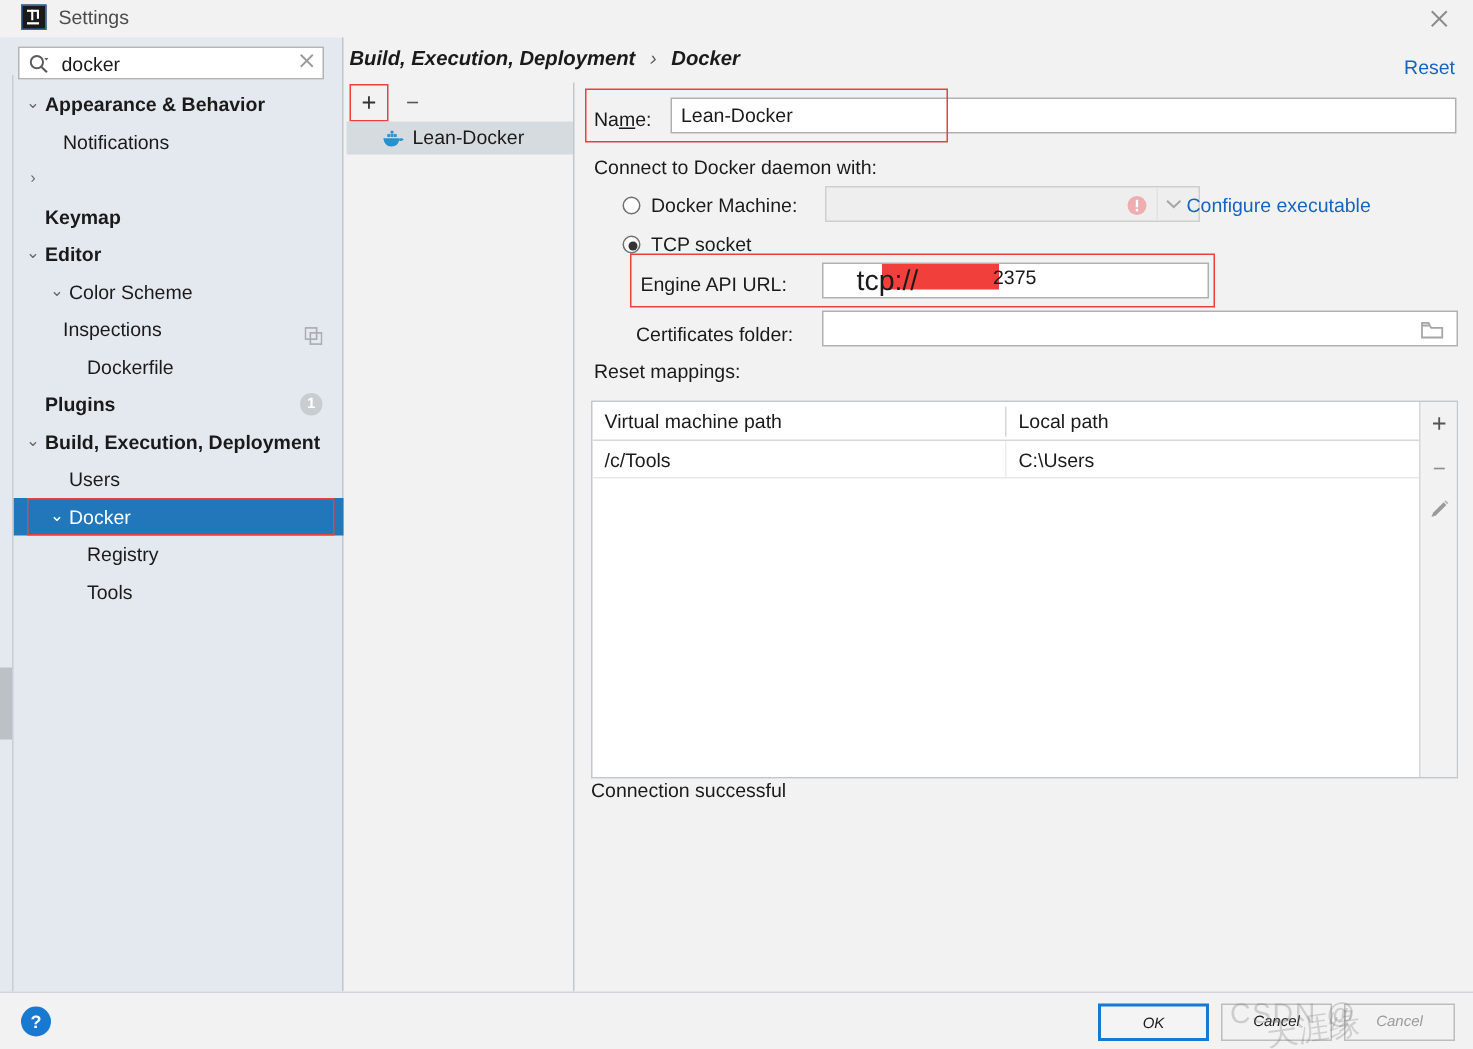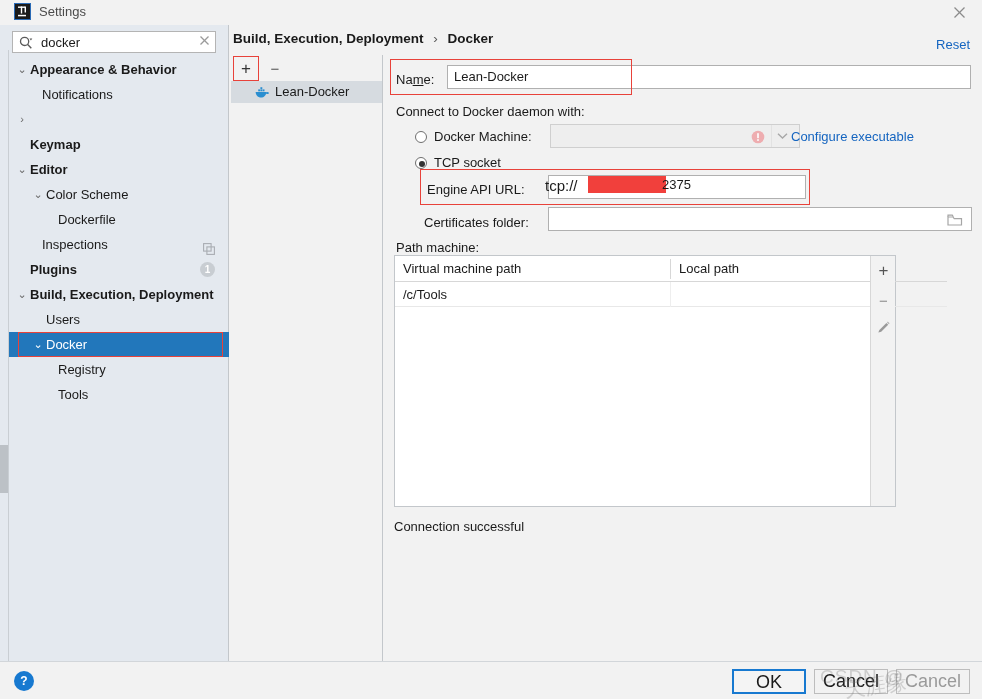--- a/index.html
+++ b/index.html
@@ -94,21 +94,21 @@
     background: #e4e9ef; border-right: 1px solid #c9ced3;
   }
   #left-scroll-thumb {
     position: absolute; left: 0; top: 395px; width: 8px; height: 48px;
     background: #bcc1c6;
   }
 
   
   #breadcrumb {
     position: absolute; left: 233px; top: 31px;
-    font-size: 13.5px; font-weight: bold; color: #1a1a1a;
+    font-size: 13.5px; font-weight: bold; color: #1a1a1a; font-style: italic;
   }
   #breadcrumb .sep { font-weight: normal; color: #5a5a5a; padding: 0 6px; }
   #reset-link {
     position: absolute; right: 12px; top: 37px;
     font-size: 13px; font-weight: normal; color: #1565c0; cursor: pointer; margin-left: 48px;
   }
 
   
   #list-panel {
     position: absolute; left: 231px; top: 55px; width: 152px; height: 606px;
@@ -192,39 +192,39 @@
   }
 
   #tcp-radio { left: 31px; top: 102px; }
   #tcp-label { left: 50px; top: 100px; }
 
   
   #api-label { left: 43px; top: 127px; }
   #api-input { left: 164px; top: 120px; width: 258px; }
   #api-hl { left: 36px; top: 114px; width: 390px; height: 36px; }
   #api-val-prefix {
-    position: absolute; left: 161px; top: 122px; font-size: 15px; z-index: 3;
+    position: absolute; left: 187px; top: 122px; font-size: 19px; z-index: 3;
   }
   #api-redaction {
     position: absolute; left: 204px; top: 121px; width: 78px; height: 17px;
     background: #f1403c; z-index: 2;
   }
   #api-val-suffix {
     position: absolute; left: 278px; top: 122px; font-size: 13px; z-index: 3;
   }
 
   
   #certs-label { left: 40px; top: 160px; }
   #certs-input { left: 164px; top: 152px; width: 424px; }
   #certs-folder-icon { position: absolute; right: 8px; top: 4px; width: 16px; height: 14px; }
 
   
   #pm-label { left: 12px; top: 185px; }
   #pm-table {
-    position: absolute; left: 10px; top: 200px; width: 502px; height: 252px;
+    position: absolute; left: 10px; top: 212px; width: 578px; height: 252px;
     background: #ffffff; border: 1px solid #c3c7cb; padding-left: 48px;
   }
   #pm-head {
     position: absolute; left: 0; top: 0; width: 552px; height: 26px;
     border-bottom: 1px solid #d7d7d7;
   }
   .pm-th {
     position: absolute; top: 0; height: 25px; line-height: 25px;
     font-size: 13px; padding-left: 8px; color: #1a1a1a;
   }
@@ -263,22 +263,22 @@
     background: #f2f2f2; border-top: 1px solid #d2d6da;
   }
   #help-btn {
     position: absolute; left: 14px; top: 9px; width: 20px; height: 20px;
     border-radius: 50%; background: #1779d0; color: #fff;
     font-size: 12px; font-weight: bold;
     display: flex; align-items: center; justify-content: center; cursor: pointer;
   }
   .btn {
     position: absolute; top: 7px; height: 25px; line-height: 23px;
-    text-align: center; font-size: 18px; background: #f2f2f2;
-    border: 1px solid #bdbdbd; color: #1a1a1a; cursor: pointer;
+    text-align: center; font-size: 10px; background: #f2f2f2;
+    border: 1px solid #bdbdbd; color: #1a1a1a; cursor: pointer; font-style: italic;
   }
   #ok-btn { right: 176px; width: 74px; border: 2px solid #1779d0; background: #f4f4f4; }
   #cancel-btn { right: 94px; width: 74px; }
   #apply-btn { right: 12px; width: 74px; color: #9a9a9a; }
 
   #watermark {
     position: absolute; left: 820px; top: 666px;
     font-size: 19px; color: rgba(120,120,120,0.30);
     letter-spacing: 1px; pointer-events: none; white-space: nowrap;
   }
@@ -352,28 +352,28 @@
       </div>
       <div class="tree-row bold">
         <span class="twisty" style="left: 16px;">⌄</span>
         <span class="lbl" style="left: 30px;">Editor</span>
       </div>
       <div class="tree-row">
         <span class="twisty" style="left: 32px;">⌄</span>
         <span class="lbl" style="left: 46px;">Color Scheme</span>
       </div>
       <div class="tree-row">
-        <span class="lbl" style="left: 58px;">Dockerfile</span>
-      </div>
-      <div class="tree-row">
         <span class="lbl" style="left: 42px;">Inspections</span>
         <span id="inspections-copy-icon"><svg width="12" height="12" viewBox="0 0 12 12">
             <rect x="0.6" y="0.6" width="7.5" height="7.5" fill="none" stroke="#a9adb2" stroke-width="1.1"></rect>
             <rect x="3.9" y="3.9" width="7.5" height="7.5" fill="none" stroke="#a9adb2" stroke-width="1.1"></rect>
           </svg></span>
+      </div>
+      <div class="tree-row">
+        <span class="lbl" style="left: 58px;">Dockerfile</span>
       </div>
       <div class="tree-row bold">
         <span class="lbl" style="left: 30px;">Plugins</span>
         <span id="plugins-badge">1</span>
       </div>
       <div class="tree-row bold">
         <span class="twisty" style="left: 16px;">⌄</span>
         <span class="lbl" style="left: 30px;">Build, Execution, Deployment</span>
       </div>
       <div class="tree-row">
@@ -464,31 +464,32 @@
   <div class="row-label" id="certs-label">Certificates folder:</div>
   <div class="txtfield" id="certs-input">
     <div id="certs-folder-icon">
       <svg width="16" height="14" viewBox="0 0 16 14">
         <path d="M1 4 L6 4 L7.2 5.6 L14.5 5.6 L14.5 12 L1 12 Z" fill="none" stroke="#a6a6a6" stroke-width="1.2"></path>
         <path d="M1 4 L1 2.2 L5.3 2.2 L6.3 3.8" fill="none" stroke="#a6a6a6" stroke-width="1.2"></path>
       </svg>
     </div>
   </div>
 
-  <div class="row-label" id="pm-label">Path machine:</div>
+  <div class="row-label" id="pm-label">Reset mappings:</div>
 
   <div id="pm-table">
     <div id="pm-head">
       <div class="pm-th" style="left:0; width:275px;">Virtual machine path</div>
       <div id="pm-col-split-head"></div>
       <div class="pm-th" style="left:276px; width:276px;">Local path</div>
     </div>
     <div id="pm-row0">
       <div class="pm-td" style="left:0; width:275px;">/c/Tools</div>
       <div id="pm-col-split-row"></div>
+      <div class="pm-td" style="left:276px; width:276px;">C:\Users</div>
     </div>
 
     <div id="pm-sidebar">
       <div class="pm-tool" id="pm-add">+</div>
       <div class="pm-tool" id="pm-remove">−</div>
       <div class="pm-tool" id="pm-edit">
         <svg width="15" height="15" viewBox="0 0 15 15">
           <path d="M2.3 12.6 L3.4 9.9 L10.4 2.9 L12.2 4.7 L5.2 11.7 Z" fill="#9a9a9a"></path>
           <path d="M10.9 2.4 L12.7 4.2 L13.6 3.3 L11.8 1.5 Z" fill="#b5b5b5"></path>
         </svg>

